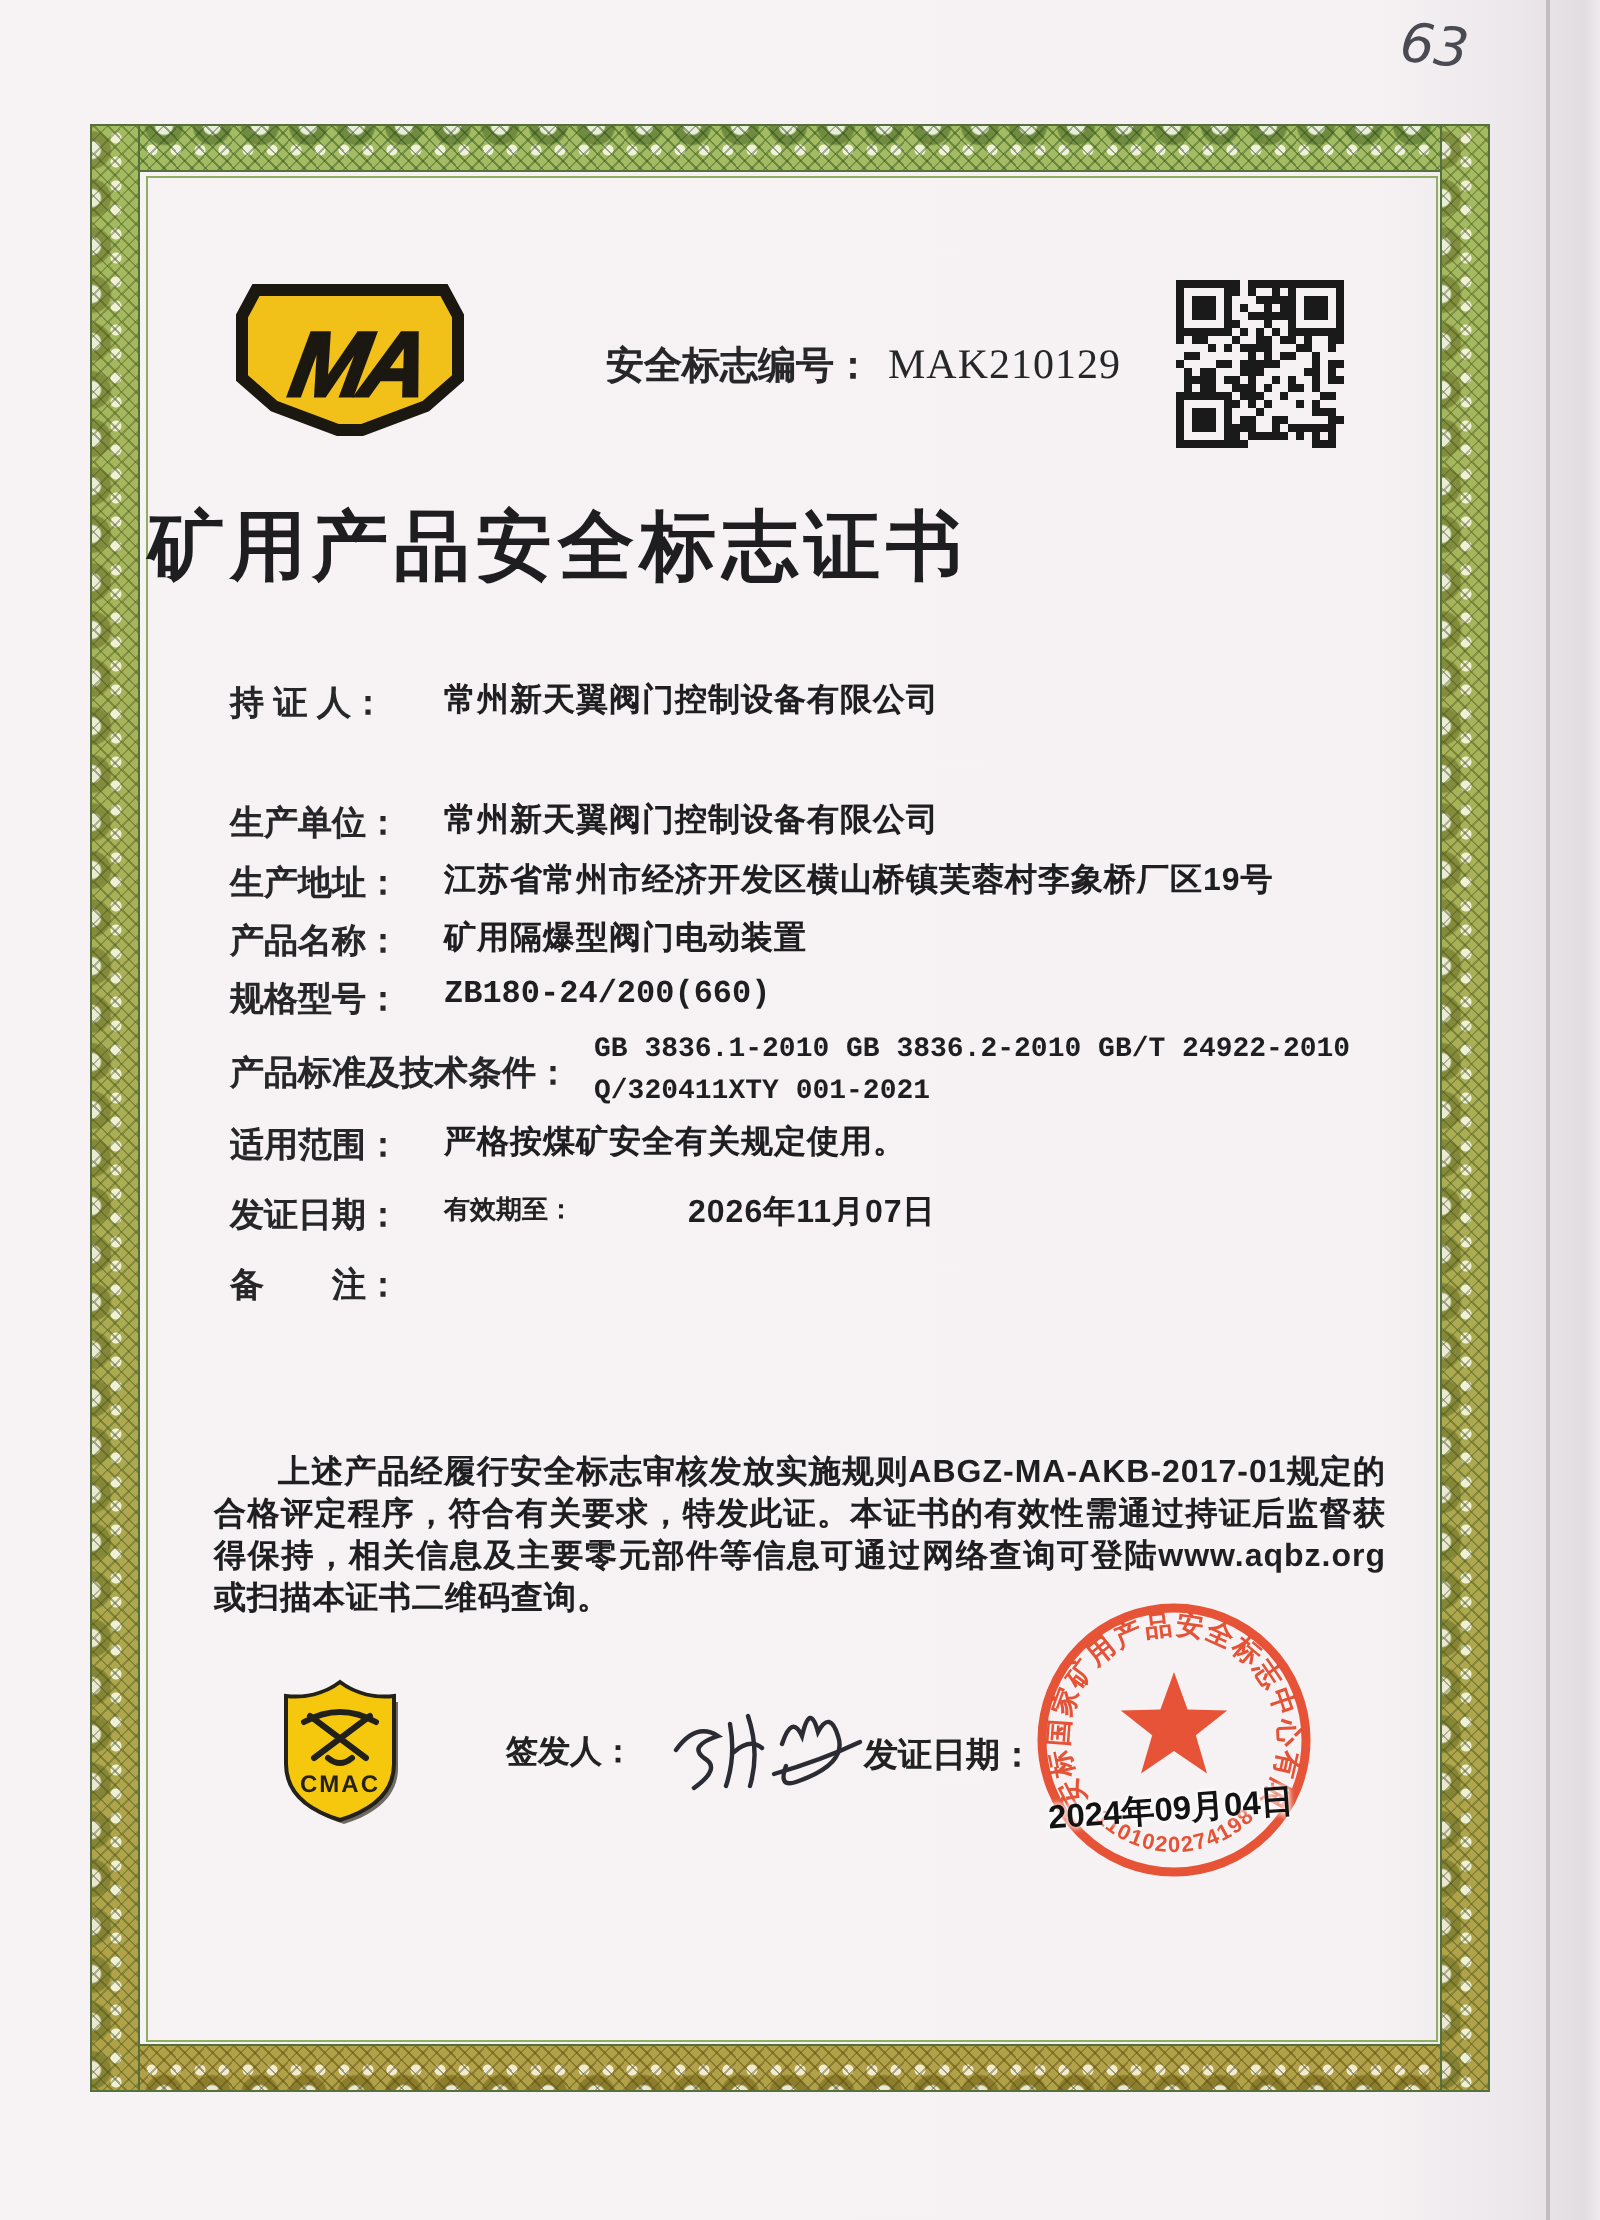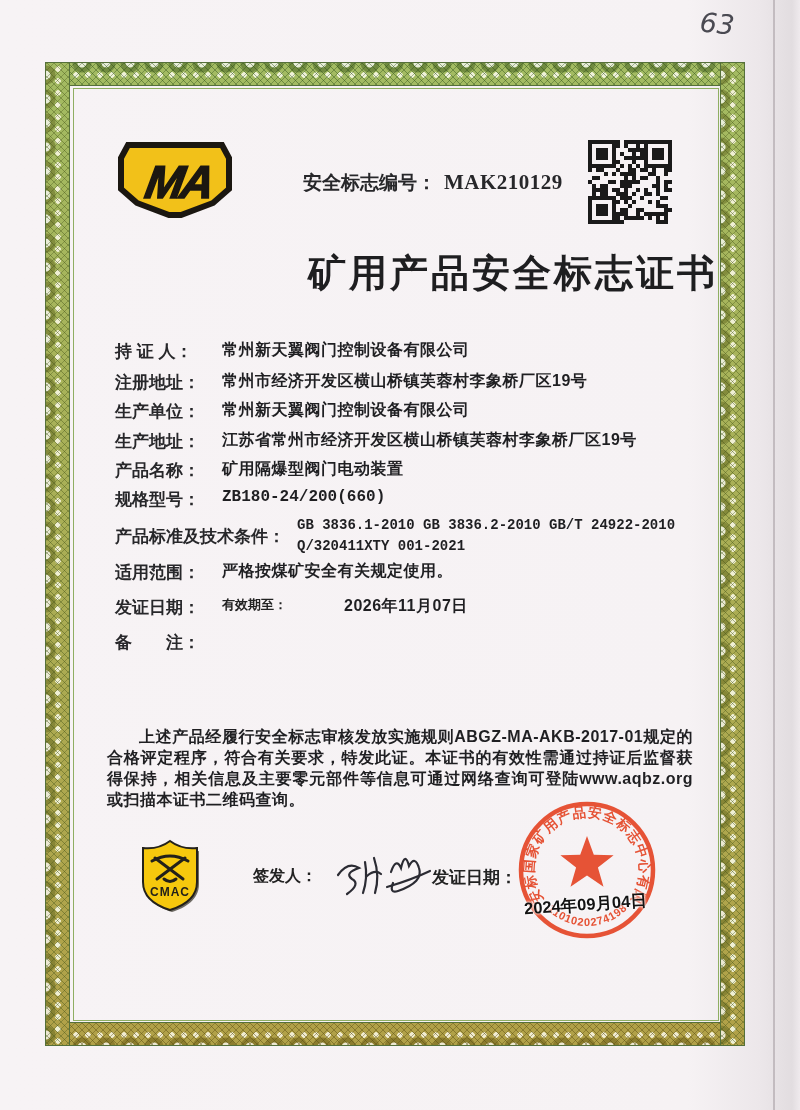--- a/index.html
+++ b/index.html
@@ -42,23 +42,23 @@
       radial-gradient(circle at 0px 12px, rgba(255,255,255,.75) 0 4px, rgba(95,100,30,.5) 5px 9px, rgba(0,0,0,0) 10px),
       linear-gradient(to bottom, #a3bb62, #b1a148);
     background-size:14px 14px,14px 14px,24px 12px,24px 24px,100% 100%;}
   .inner-line{position:absolute; left:73px; top:88px; width:644px; height:931px;
     border:1px solid #8fae62;}
   
   .hand-note{position:absolute; left:700px; top:8px; font-size:27px; color:#4a4a52;
     font-style:italic; transform:rotate(6deg); font-family:"DejaVu Sans",sans-serif;}
   .ma-logo{position:absolute; left:118px; top:142px; width:114px; height:78px;}
   .cert-no{position:absolute; left:303px; top:170px; font-size:19px; font-weight:700; color:#27272a; white-space:nowrap;}
-  .cert-no .num{font-family:"Liberation Serif",serif; font-weight:700; font-size:21px; margin-left:8px; letter-spacing:.5px;}
+  .cert-no .num{font-family:"Liberation Serif",serif; font-weight:400; font-size:21px; margin-left:8px; letter-spacing:.5px;}
   .qr{position:absolute; left:588px; top:140px; width:84px; height:84px;}
-  .title{position:absolute; left:74px; top:248px; width:644px; text-align:right;
+  .title{position:absolute; left:74px; top:248px; width:644px; text-align:left;
     font-size:38px; font-weight:900; letter-spacing:3px; color:#1e1e20;}
   
   .row{position:absolute; left:115px; display:flex; align-items:flex-start; width:610px;gap:12px;}
   .lab{flex:0 0 95px; font-size:17px; font-weight:700; color:#27272a; white-space:pre;}
   .val{font-size:16px; font-weight:700; color:#1f1f22; letter-spacing:.5px;}
   .row-std .lab{flex:0 0 167px;}
   .row-std{align-items:center;}
   .val-mono{font-family:"Liberation Mono",monospace; font-weight:600; font-size:14px;
     line-height:21px; width:402px; word-break:break-all; letter-spacing:0;}
   .val-model{font-family:"Liberation Mono",monospace; font-weight:700; font-size:16px; letter-spacing:0;}
@@ -341,24 +341,20 @@
       <rect x="72" y="80" width="4" height="4" fill="#1a1a1a"></rect>
       <rect x="76" y="80" width="4" height="4" fill="#1a1a1a"></rect>
     </svg>
 
   <div class="title">矿用产品安全标志证书</div>
 
   <div class="row" style="top:340px">
     <span class="lab">持 证 人：</span>
     <span class="val">常州新天翼阀门控制设备有限公司</span>
   </div>
-  <div class="row" style="top:371px">
-    <span class="lab">注册地址：</span>
-    <span class="val">常州市经济开发区横山桥镇芙蓉村李象桥厂区19号</span>
-  </div>
   <div class="row" style="top:400px">
     <span class="lab">生产单位：</span>
     <span class="val">常州新天翼阀门控制设备有限公司</span>
   </div>
   <div class="row" style="top:430px">
     <span class="lab">生产地址：</span>
     <span class="val">江苏省常州市经济开发区横山桥镇芙蓉村李象桥厂区19号</span>
   </div>
   <div class="row" style="top:459px">
     <span class="lab">产品名称：</span>

